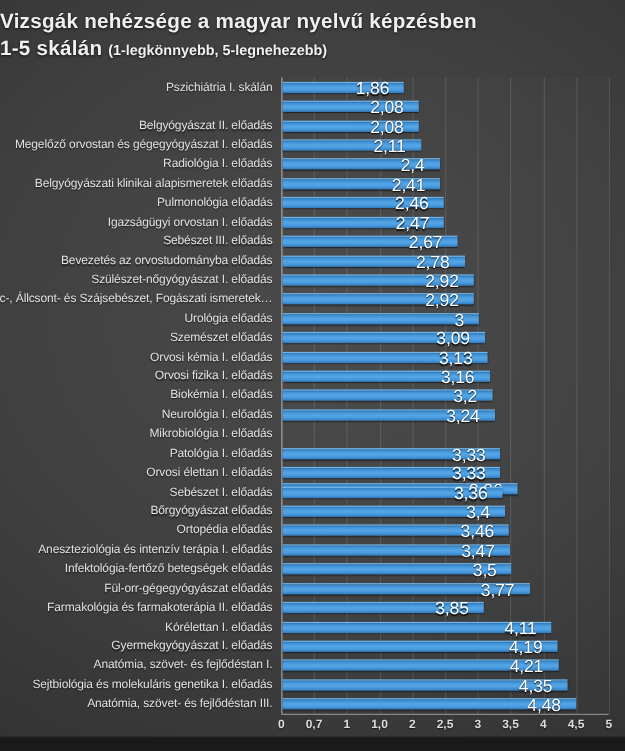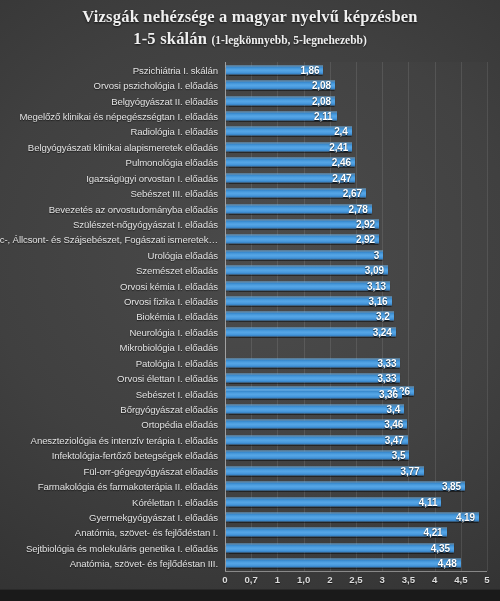--- a/index.html
+++ b/index.html
@@ -12,21 +12,21 @@
     position:relative;
   }
   #chart-root {
     position:absolute; inset:0;
     background:
       radial-gradient(ellipse 150% 110% at 50% 42%, #4a4a4a 0%, #404040 35%, #333333 62%, #242424 85%, #1c1c1c 100%);
   }
   
   #title-block {
     position:absolute; left:0; right:0; top:6px;
-    text-align:center; color:#f0f0f0;font-family:Liberation Serif, serif;
+    text-align:left; color:#f0f0f0;
   }
   .title-l1 {
     font-size:16.5px; font-weight:bold; letter-spacing:.2px;
     text-shadow:0 1px 2px rgba(0,0,0,.75);
     line-height:22px;
   }
   .title-l2 {
     font-size:16.5px; font-weight:bold; letter-spacing:.2px;
     text-shadow:0 1px 2px rgba(0,0,0,.75);
     line-height:22px;
@@ -71,22 +71,22 @@
     position:absolute;
     left:1px; top:50%; transform:translateY(-50%);
     height:9px;
     background:linear-gradient(to bottom,
       #2b75b8 0%, #3f92d6 16%, #56a6e6 46%, #4a9bdf 72%, #2f79bb 100%);
     border-top:1px solid #6fb4ea;
     box-shadow:0 1px 1px rgba(0,0,0,.45);
   }
   .bar-value {
     position:absolute;
-    right:4px; top:50%; transform:translateY(-50%);
-    font-size:10px; font-weight:bold;
+    right:12px; top:50%; transform:translateY(-50%);
+    font-size:14px; font-weight:normal;
     color:#ffffff;
     text-shadow:0 1px 1px rgba(0,0,0,.85);
     letter-spacing:-0.1px;
     pointer-events:none;
   }
 
   
   #x-axis {
     position:absolute;
     left:225px; top:571px; width:262px; height:20px;
@@ -134,33 +134,32 @@
         <div class="gridline" style="left: 262px;"></div>
       </div>
     <div id="rows">
         <div class="row" style="top: 0px; height: 15.4242px;">
           <div class="row-label">Pszichiátria I. skálán</div>
           <div class="bar" style="width: 97.464px;">
             <span class="bar-value">1,86</span>
           </div>
         </div>
         <div class="row" style="top: 15.4242px; height: 15.4242px;">
-          <div class="row-label">Orvosi pszichológia I. előadás</div>
           <div class="bar" style="width: 108.992px;">
             <span class="bar-value">2,08</span>
           </div>
         </div>
         <div class="row" style="top: 30.8485px; height: 15.4242px;">
           <div class="row-label">Belgyógyászat II. előadás</div>
           <div class="bar" style="width: 108.992px;">
             <span class="bar-value">2,08</span>
           </div>
         </div>
         <div class="row" style="top: 46.2727px; height: 15.4242px;">
-          <div class="row-label">Megelőző klinikai és népegészségtan I. előadás</div>
+          <div class="row-label">Megelőző orvostan és gégegyógyászat I. előadás</div>
           <div class="bar" style="width: 110.564px;">
             <span class="bar-value">2,11</span>
           </div>
         </div>
         <div class="row" style="top: 61.697px; height: 15.4242px;">
           <div class="row-label">Radiológia I. előadás</div>
           <div class="bar" style="width: 125.76px;">
             <span class="bar-value">2,4</span>
           </div>
         </div>
@@ -291,33 +290,33 @@
           </div>
         </div>
         <div class="row" style="top: 401.03px; height: 15.4242px;">
           <div class="row-label">Fül-orr-gégegyógyászat előadás</div>
           <div class="bar" style="width: 197.548px;">
             <span class="bar-value">3,77</span>
           </div>
         </div>
         <div class="row" style="top: 416.455px; height: 15.4242px;">
           <div class="row-label">Farmakológia és farmakoterápia II. előadás</div>
-          <div class="bar" style="width: 239px;">
+          <div class="bar" style="width: 161px;">
             <span class="bar-value">3,85</span>
           </div>
         </div>
         <div class="row" style="top: 431.879px; height: 15.4242px;">
           <div class="row-label">Kórélettan I. előadás</div>
           <div class="bar" style="width: 215.364px;">
             <span class="bar-value">4,11</span>
           </div>
         </div>
         <div class="row" style="top: 447.303px; height: 15.4242px;">
           <div class="row-label">Gyermekgyógyászat I. előadás</div>
-          <div class="bar" style="width: 253px;">
+          <div class="bar" style="width: 220px;">
             <span class="bar-value">4,19</span>
           </div>
         </div>
         <div class="row" style="top: 462.727px; height: 15.4242px;">
           <div class="row-label">Anatómia, szövet- és fejlődéstan I.</div>
           <div class="bar" style="width: 220.604px;">
             <span class="bar-value">4,21</span>
           </div>
         </div>
         <div class="row" style="top: 478.152px; height: 15.4242px;">

